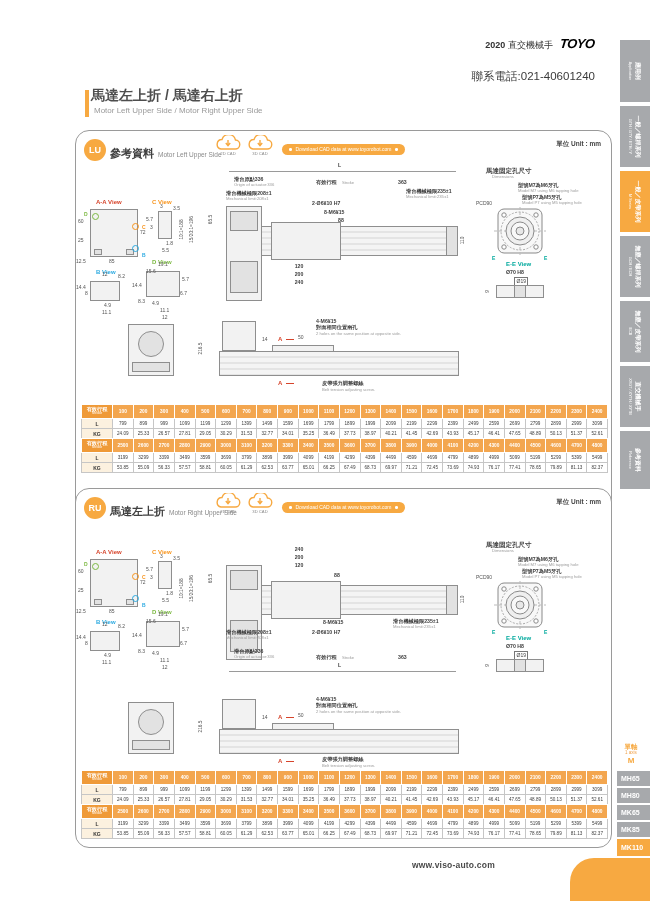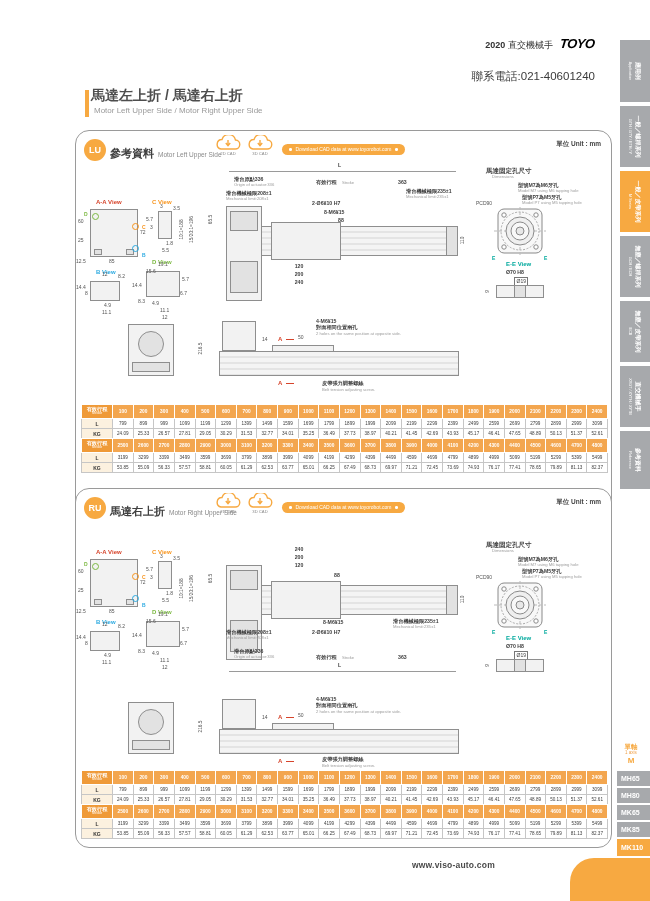--- a/index.html
+++ b/index.html
@@ -439,21 +439,21 @@
           <td>79.89</td>
           <td>81.13</td>
           <td>82.37</td>
         </tr>
       </tbody>
     </table>
 </div>
 
 <div class="panel" style="top:488px;height:360px">
   <div class="badge">RU</div>
-  <div class="ptit"><span class="zh">馬達右上折</span><span class="en">Motor Right Upper Side</span></div>
+  <div class="ptit"><span class="zh">馬達左上折</span><span class="en">Motor Right Upper Side</span></div>
   <div class="cloud" style="left:138px;top:4px">
     <svg width="26" height="16" viewBox="0 0 26 16">
         <path d="M6 14 h14 a4.5 4.5 0 0 0 .5-9 A7 7 0 0 0 7 4.5 A4.8 4.8 0 0 0 6 14 Z" fill="#fff" stroke="#F7A941" stroke-width="1.4"></path>
         <path d="M13 5 v5 M10.8 8 l2.2 2.6 2.2-2.6" stroke="#F7A941" stroke-width="1.4" fill="none"></path>
       </svg>
     <div class="cl">2D CAD</div>
   </div>
   <div class="cloud" style="left:170px;top:4px">
     <svg width="26" height="16" viewBox="0 0 26 16">
         <path d="M6 14 h14 a4.5 4.5 0 0 0 .5-9 A7 7 0 0 0 7 4.5 A4.8 4.8 0 0 0 6 14 Z" fill="#fff" stroke="#F7A941" stroke-width="1.4"></path>

